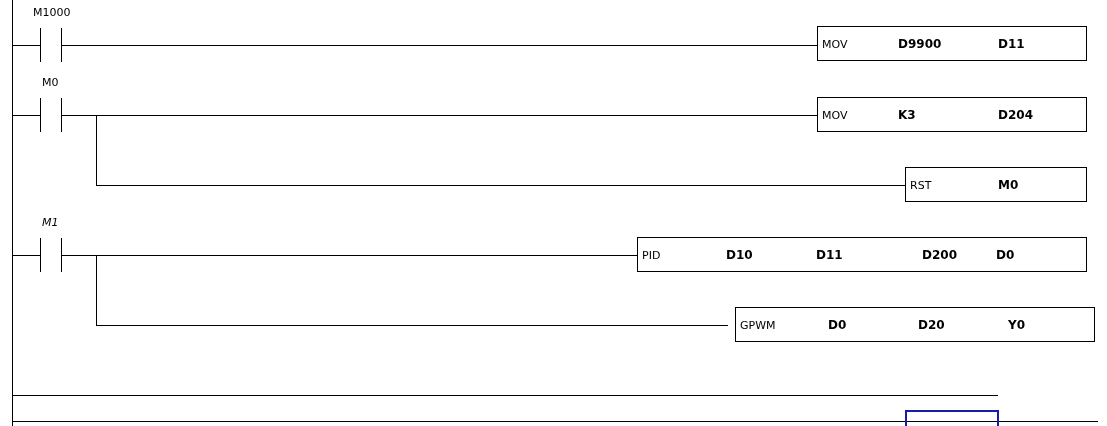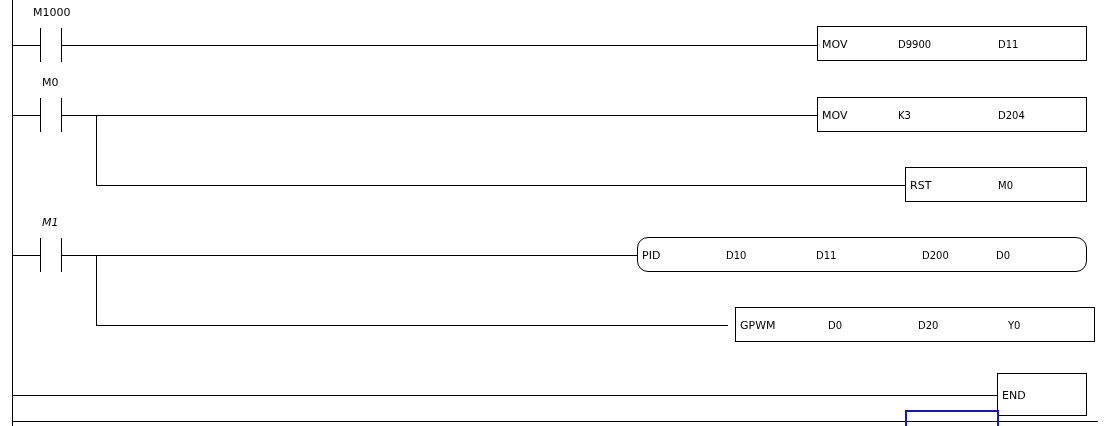--- a/index.html
+++ b/index.html
@@ -66,24 +66,25 @@
     transform: translateY(-50%);
     font-size: 11px;
     line-height: 13px;
     color: #000000;
     white-space: nowrap;
   }
   .block .arg {
     position: absolute;
     top: 50%;
     transform: translateY(-50%);
-    font-size: 10px;
+    font-size: 12px;
     line-height: 13px;
     color: #000000;
     white-space: nowrap;
+    font-weight: bold;
   }
   
   .cursor-box {
     position: absolute;
     border: 2px solid #1a1aa8;
     box-sizing: border-box;
     background: transparent;
   }
 </style>
 </head>
@@ -131,41 +132,38 @@
   </div>
 
   <div class="contact-label" style="left:42px; top:216px;font-style:italic;">M1</div>
   <div class="contact" style="left:40px; top:238px;">
     <div class="bar bar-left"></div>
     <div class="bar bar-right"></div>
   </div>
   <div class="wire-h" style="left:12px; top:255px; width:29px;"></div>
   <div class="wire-h" style="left:61px; top:255px; width:577px;"></div>
 
-  <div class="block" style="left:637px; top:237px; width:450px; height:35px;border-radius:11px;">
+  <div class="block" style="left:637px; top:237px; width:450px; height:35px;">
     <div class="op">PID</div>
     <div class="arg" style="left:88px;">D10</div>
     <div class="arg" style="left:178px;">D11</div>
     <div class="arg" style="left:284px;">D200</div>
     <div class="arg" style="left:358px;">D0</div>
   </div>
 
   <div class="wire-v" style="left:96px; top:255px; height:70px;"></div>
   <div class="wire-h" style="left:96px; top:325px; width:632px;"></div>
 
   <div class="block" style="left:727px; top:307px; width:360px; height:35px;margin-left:8px;">
     <div class="op">GPWM</div>
     <div class="arg" style="left:92px;">D0</div>
     <div class="arg" style="left:182px;">D20</div>
     <div class="arg" style="left:272px;">Y0</div>
   </div>
 
   <div class="wire-h" style="left:12px; top:395px; width:986px;"></div>
 
-  <div class="block" style="left:997px; top:373px; width:90px; height:43px;">
-    <div class="op">END</div>
-  </div>
 
   <div class="wire-h" style="left:12px; top:421px; width:1086px;"></div>
 
   <div class="cursor-box" style="left:905px; top:410px; width:94px; height:24px;"></div>
 
 </div>
 
 </body></html>

